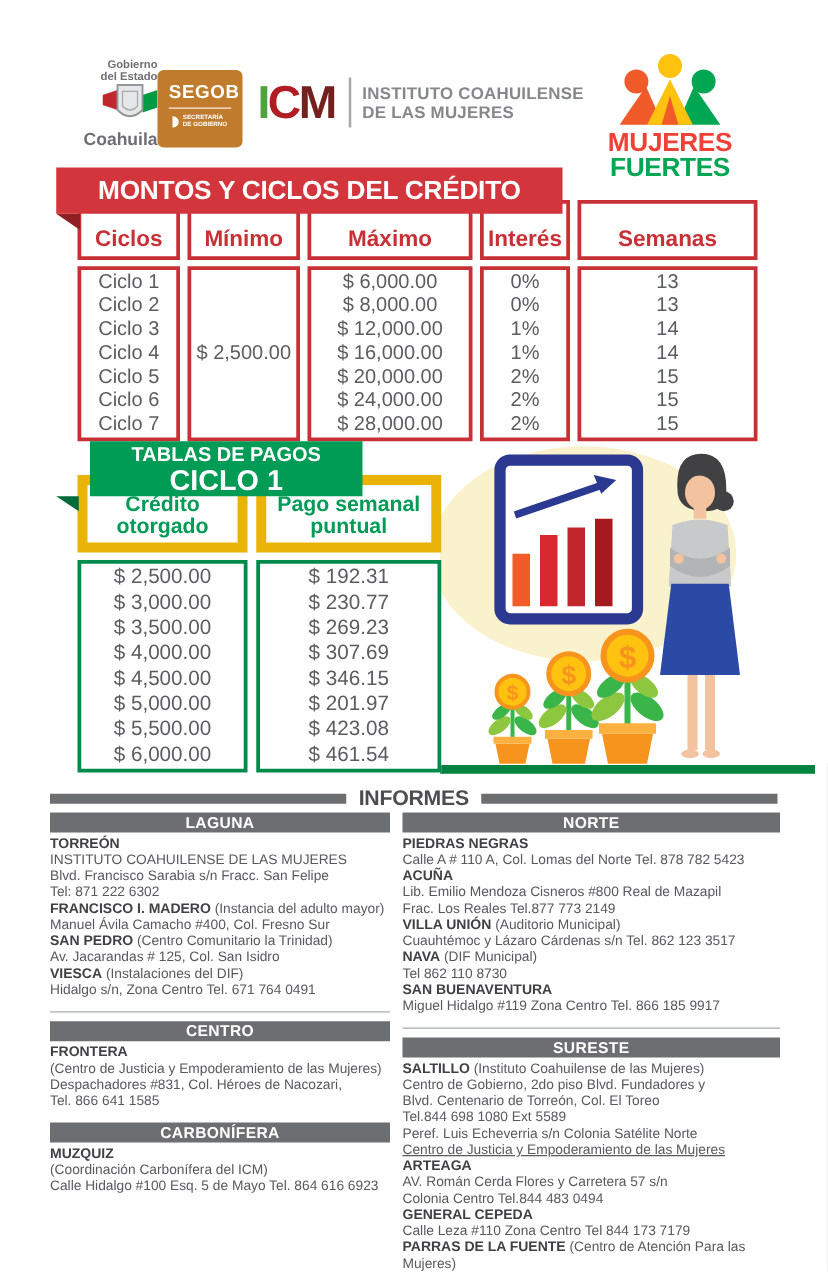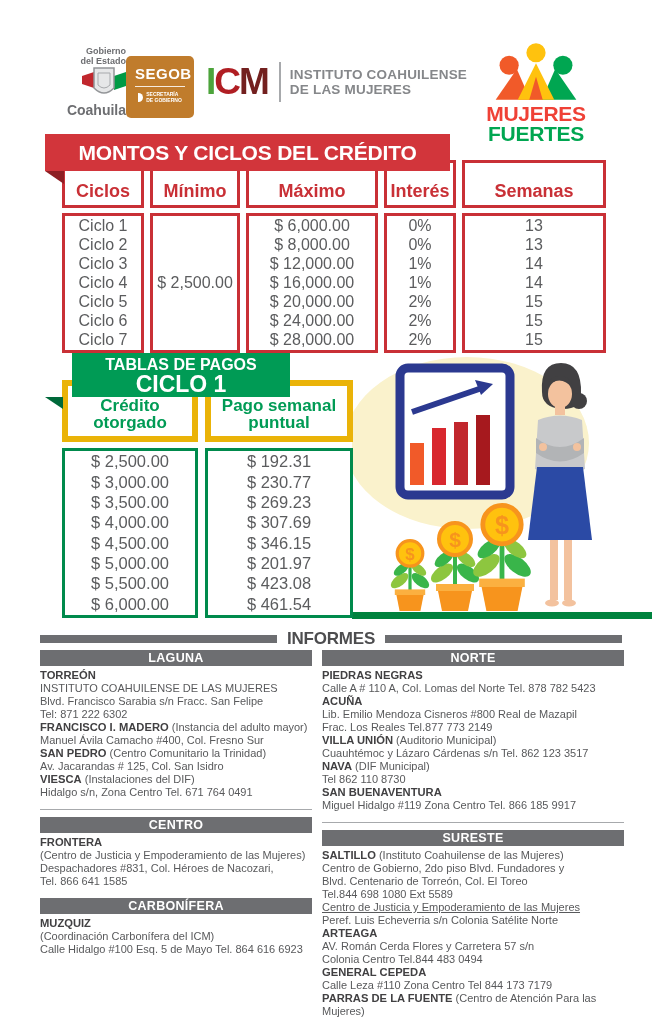--- a/index.html
+++ b/index.html
@@ -46,21 +46,21 @@
   
   .banner-green{position:absolute;left:45px;top:353px;width:218px;height:44px;background:#009B55;
       color:#ffffff;text-align:center;z-index:3;display:flex;flex-direction:column;justify-content:center;margin-left:27px;}
   .bg-l1{font-size:16px;font-weight:bold;line-height:17px;}
   .bg-l2{font-size:23px;font-weight:bold;line-height:22px;}
   .fold-green{position:absolute;left:45px;top:397px;width:0;height:0;
       border-top:12px solid #00693A;border-left:18px solid transparent;z-index:2;}
   .ptable{position:absolute;left:62px;top:380px;z-index:1;display:flex;gap:7px;}
   .pcol{display:flex;flex-direction:column;gap:6px;}
   .pw1{width:136px;} .pw2{width:148px;}
-  .phcell{border:6px solid #eab308;height:62px;box-sizing:border-box;display:flex;flex-direction:column;
+  .phcell{border:8px solid #eab308;height:62px;box-sizing:border-box;display:flex;flex-direction:column;
       align-items:center;justify-content:flex-end;padding-bottom:5px;color:#009B55;font-weight:bold;
       font-size:17px;line-height:17px;background:#fff;}
   .pbcell{border:3px solid #008A4C;height:170px;box-sizing:border-box;display:flex;flex-direction:column;
       justify-content:space-evenly;align-items:center;color:#5B5C5E;font-size:16.5px;background:#fff;}
 
   
   .illus{position:absolute;left:352px;top:348px;width:308px;height:280px;}
 
   
   .inf-head{position:absolute;left:40px;top:629px;width:582px;display:flex;align-items:center;}
@@ -362,22 +362,22 @@
           </div>
         </div>
         <div class="section">
           <div class="thinline"></div>
           <div class="region-bar">SURESTE</div>
           <div class="entry">
             <div><span class="ename">SALTILLO</span><span class="enote"> (Instituto Coahuilense de las Mujeres)</span></div>
             <div class="eline">Centro de Gobierno, 2do piso Blvd. Fundadores y</div>
             <div class="eline">Blvd. Centenario de Torreón, Col. El Toreo</div>
             <div class="eline">Tel.844 698 1080 Ext 5589</div>
+            <div class="eline">Peref. Luis Echeverria s/n Colonia Satélite Norte</div>
             <div class="eline u">Centro de Justicia y Empoderamiento de las Mujeres</div>
-            <div class="eline">Peref. Luis Echeverria s/n Colonia Satélite Norte</div>
           </div>
           <div class="entry">
             <div><span class="ename">ARTEAGA</span></div>
             <div class="eline">AV. Román Cerda Flores y Carretera 57 s/n</div>
             <div class="eline">Colonia Centro Tel.844 483 0494</div>
           </div>
           <div class="entry">
             <div><span class="ename">GENERAL CEPEDA</span></div>
             <div class="eline">Calle Leza #110 Zona Centro Tel 844 173 7179</div>
           </div>

